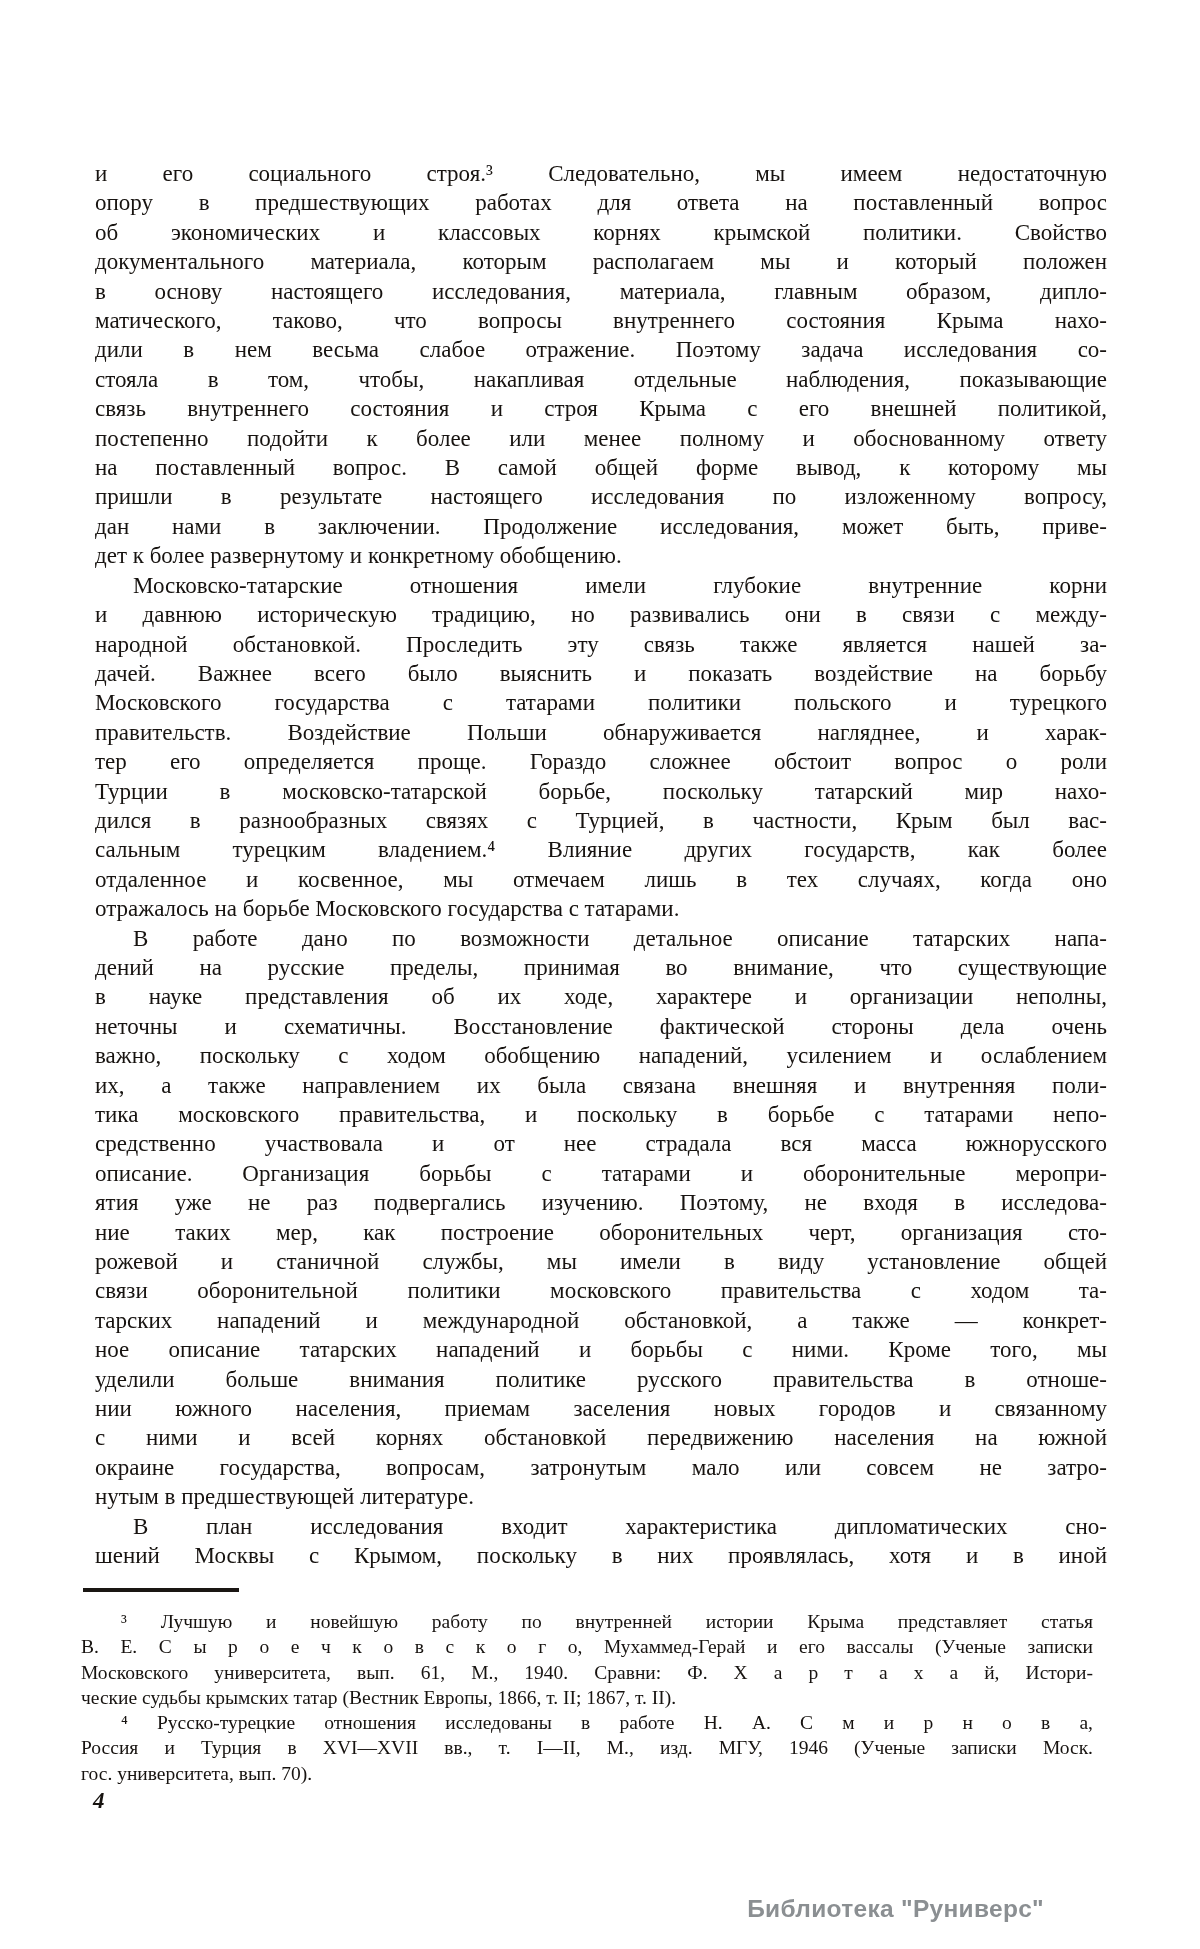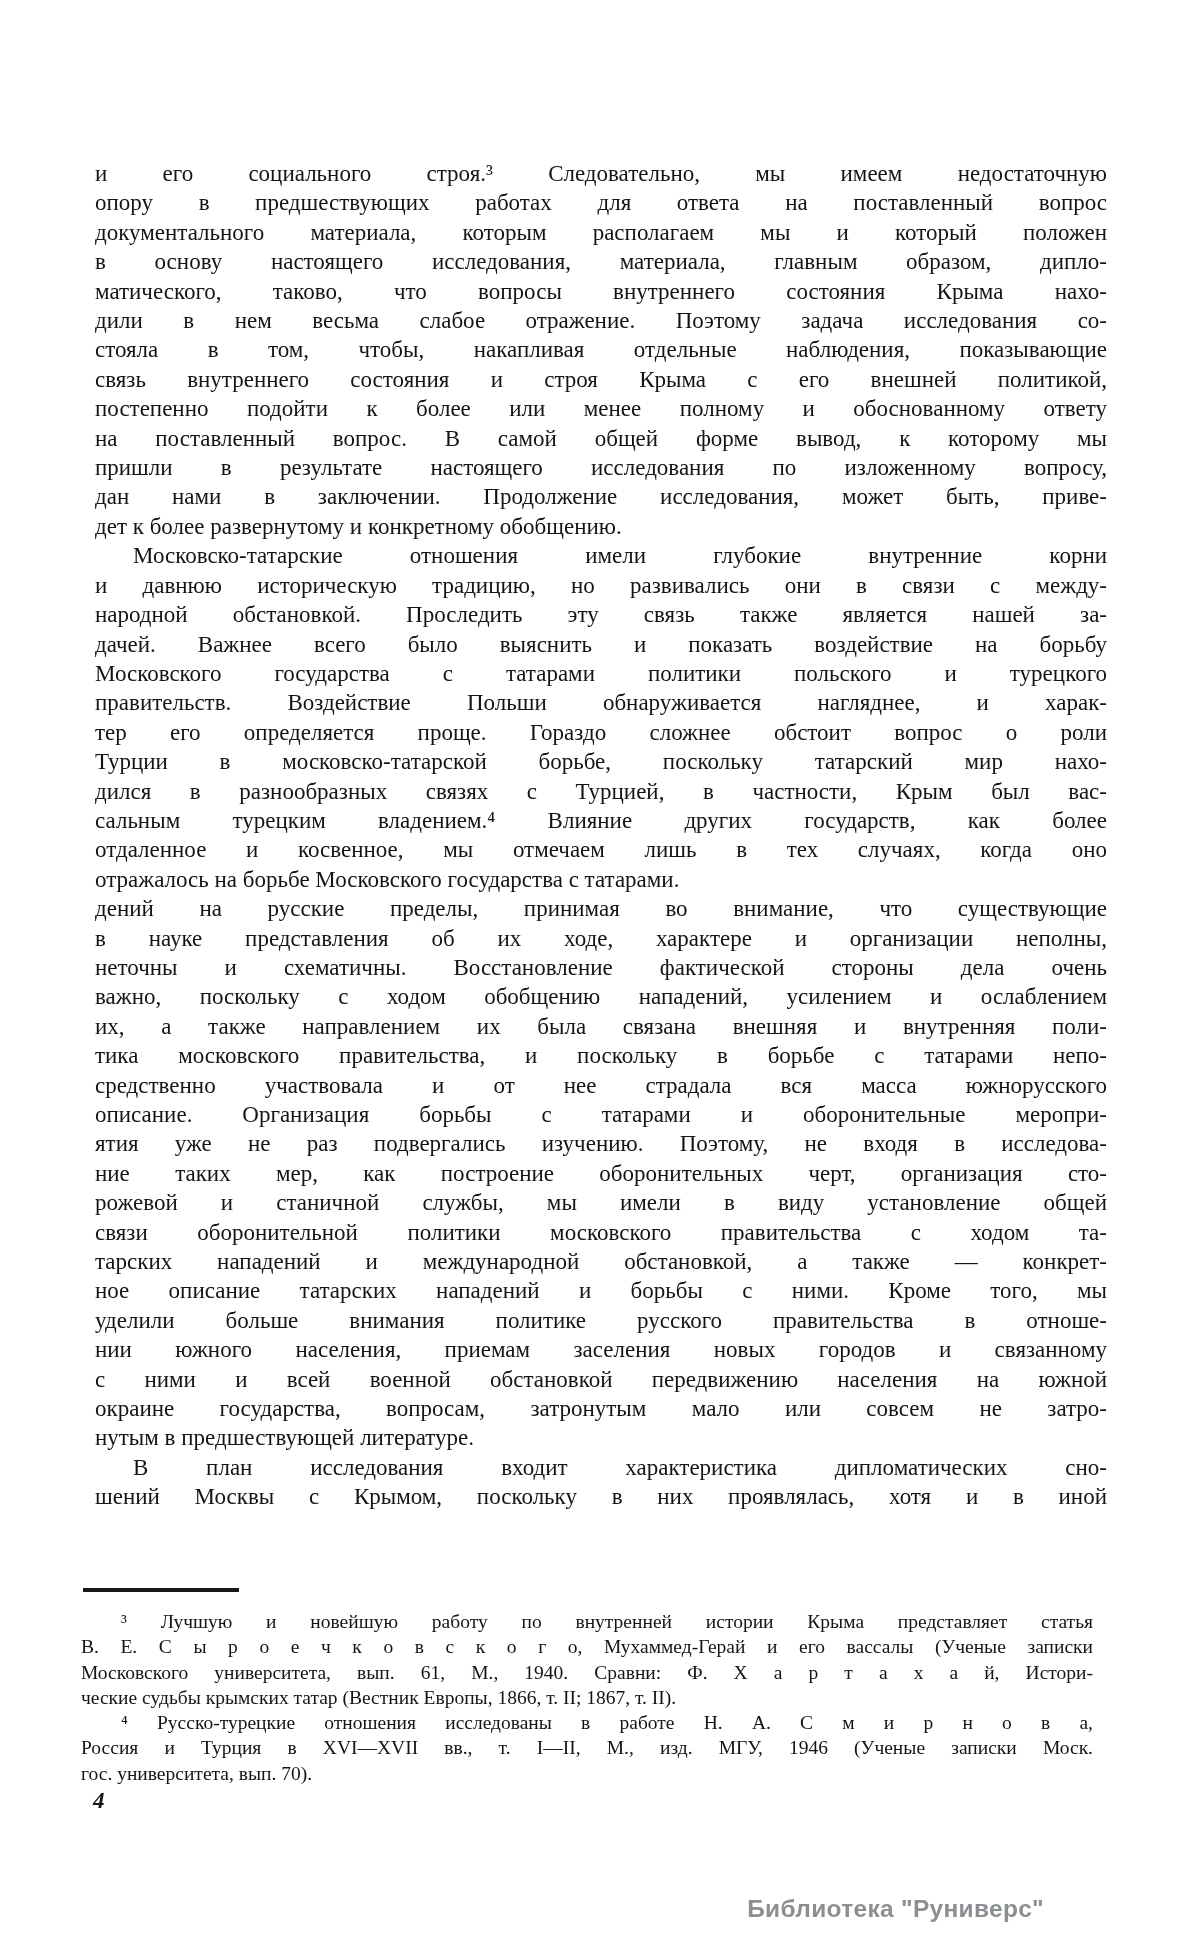--- a/index.html
+++ b/index.html
@@ -75,20 +75,21 @@
   }
 </style>
 </head>
 <body>
 
 <div class="page">
   <div class="main-text">
       <div class="para">
         <div class="line">и его социального строя.³ Следовательно, мы имеем недостаточную</div>
         <div class="line">опору в предшествующих работах для ответа на поставленный вопрос</div>
+        <div class="line">об экономических и классовых корнях крымской политики. Свойство</div>
         <div class="line">документального материала, которым располагаем мы и который положен</div>
         <div class="line">в основу настоящего исследования, материала, главным образом, дипло-</div>
         <div class="line">матического, таково, что вопросы внутреннего состояния Крыма нахо-</div>
         <div class="line">дили в нем весьма слабое отражение. Поэтому задача исследования со-</div>
         <div class="line">стояла в том, чтобы, накапливая отдельные наблюдения, показывающие</div>
         <div class="line">связь внутреннего состояния и строя Крыма с его внешней политикой,</div>
         <div class="line">постепенно подойти к более или менее полному и обоснованному ответу</div>
         <div class="line">на поставленный вопрос. В самой общей форме вывод, к которому мы</div>
         <div class="line">пришли в результате настоящего исследования по изложенному вопросу,</div>
         <div class="line">дан нами в заключении. Продолжение исследования, может быть, приве-</div>
@@ -102,37 +103,38 @@
         <div class="line">Московского государства с татарами политики польского и турецкого</div>
         <div class="line">правительств. Воздействие Польши обнаруживается нагляднее, и харак-</div>
         <div class="line">тер его определяется проще. Гораздо сложнее обстоит вопрос о роли</div>
         <div class="line">Турции в московско-татарской борьбе, поскольку татарский мир нахо-</div>
         <div class="line">дился в разнообразных связях с Турцией, в частности, Крым был вас-</div>
         <div class="line">сальным турецким владением.⁴ Влияние других государств, как более</div>
         <div class="line">отдаленное и косвенное, мы отмечаем лишь в тех случаях, когда оно</div>
         <div class="line lastline">отражалось на борьбе Московского государства с татарами.</div>
       </div>
       <div class="para">
+        <div class="line indent">В работе дано по возможности детальное описание татарских напа-</div>
         <div class="line">дений на русские пределы, принимая во внимание, что существующие</div>
         <div class="line">в науке представления об их ходе, характере и организации неполны,</div>
         <div class="line">неточны и схематичны. Восстановление фактической стороны дела очень</div>
         <div class="line">важно, поскольку с ходом обобщению нападений, усилением и ослаблением</div>
         <div class="line">их, а также направлением их была связана внешняя и внутренняя поли-</div>
         <div class="line">тика московского правительства, и поскольку в борьбе с татарами непо-</div>
         <div class="line">средственно участвовала и от нее страдала вся масса южнорусского</div>
         <div class="line">описание. Организация борьбы с татарами и оборонительные меропри-</div>
         <div class="line">ятия уже не раз подвергались изучению. Поэтому, не входя в исследова-</div>
         <div class="line">ние таких мер, как построение оборонительных черт, организация сто-</div>
         <div class="line">рожевой и станичной службы, мы имели в виду установление общей</div>
         <div class="line">связи оборонительной политики московского правительства с ходом та-</div>
         <div class="line">тарских нападений и международной обстановкой, а также — конкрет-</div>
         <div class="line">ное описание татарских нападений и борьбы с ними. Кроме того, мы</div>
         <div class="line">уделили больше внимания политике русского правительства в отноше-</div>
         <div class="line">нии южного населения, приемам заселения новых городов и связанному</div>
-        <div class="line">с ними и всей военной обстановкой передвижению населения на южной</div>
+        <div class="line">с ними и всей корнях обстановкой передвижению населения на южной</div>
         <div class="line">окраине государства, вопросам, затронутым мало или совсем не затро-</div>
         <div class="line lastline">нутым в предшествующей литературе.</div>
       </div>
       <div class="para">
         <div class="line indent">В план исследования входит характеристика дипломатических сно-</div>
         <div class="line">шений Москвы с Крымом, поскольку в них проявлялась, хотя и в иной</div>
       </div>
     </div>
 
   <div class="footnotes">

